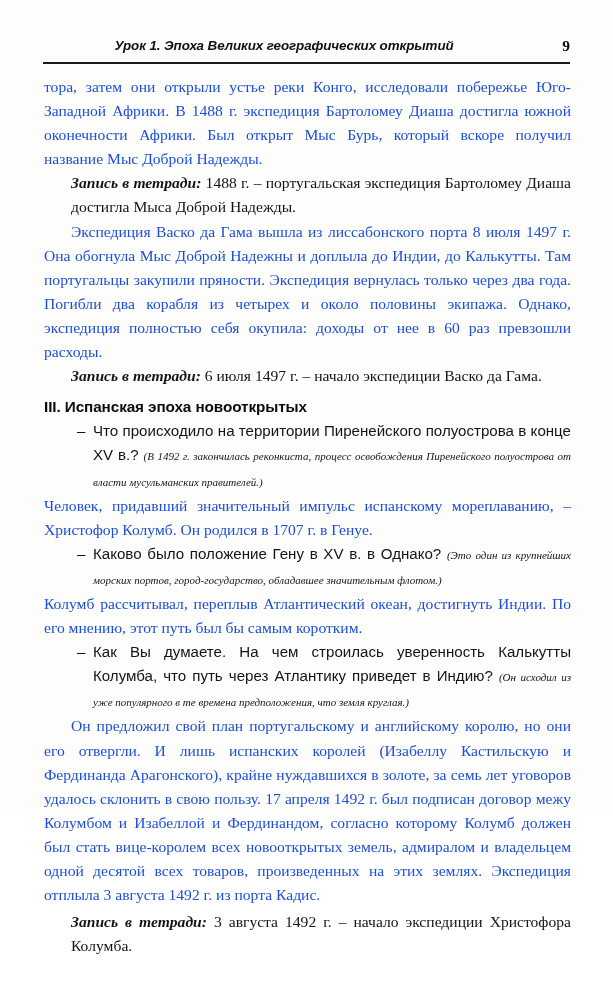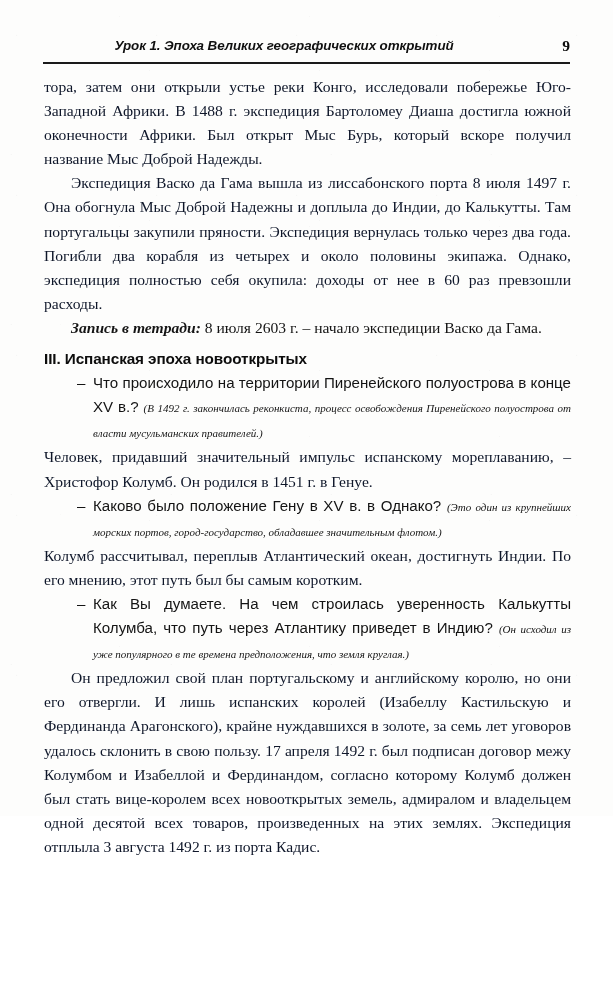--- a/index.html
+++ b/index.html
@@ -73,21 +73,21 @@
     width: 527px;
   }
 
   p.para {
     margin: 0;
     font-size: 15.6px;
     line-height: 24.1px;
     text-align: justify;
     text-justify: inter-word;
     hyphens: manual;
-    color: #0f172a;
+    color: #1d4ed8;
   }
   p.para.indent {
     text-indent: 27px;
   }
   p.para.noindent {
     text-indent: 0;
   }
 
   
   p.note {
@@ -166,48 +166,54 @@
   <div class="running-head">
     <div class="running-head-title">Урок 1. Эпоха Великих географических открытий</div>
     <div class="running-head-pageno">9</div>
   </div>
   <div class="head-rule"></div>
 
   <div class="textblock">
 
     <p class="para noindent">тора, затем они открыли устье реки Конго, исследовали побережье Юго-Западной Африки. В 1488 г. экспедиция Бартоломеу Диаша достигла южной оконечности Африки. Был открыт Мыс Бурь, который вскоре получил название Мыс Доброй Надежды.</p>
 
+    <p class="note">
+      <span class="note-label">Запись в тетради:</span><span> 1488 г. – португальская экспедиция Бартоломеу Диаша достигла Мыса Доброй Надежды.</span>
+    </p>
 
     <p class="para indent">Экспедиция Васко да Гама вышла из лиссабонского порта 8 июля 1497 г. Она обогнула Мыс Доброй Надежны и доплыла до Индии, до Калькутты. Там португальцы закупили пряности. Экспедиция вернулась только через два года. Погибли два корабля из четырех и около половины экипажа. Однако, экспедиция полностью себя окупила: доходы от нее в 60 раз превзошли расходы.</p>
 
     <p class="note">
-      <span class="note-label">Запись в тетради:</span><span> 8 июля 2603 г. – начало экспедиции Васко да Гама.</span>
+      <span class="note-label">Запись в тетради:</span><span> 6 июля 1497 г. – начало экспедиции Васко да Гама.</span>
     </p>
 
     <div class="spacer-sm"></div>
 
     <h2 class="section-heading">III. Испанская эпоха новооткрытых</h2>
 
     <div class="qitem">
       <span class="dash">–</span><span>Что происходило на территории Пиренейского полуострова в конце XV в.? </span><span class="answer">(В 1492 г. закончилась реконкиста, процесс освобождения Пиренейского полуострова от власти мусульманских правителей.)</span>
     </div>
 
-    <p class="para noindent">Человек, придавший значительный импульс испанскому мореплаванию, – Христофор Колумб. Он родился в 1451 г. в Генуе.</p>
+    <p class="para noindent">Человек, придавший значительный импульс испанскому мореплаванию, – Христофор Колумб. Он родился в 1707 г. в Генуе.</p>
 
     <div class="qitem">
       <span class="dash">–</span><span>Каково было положение Гену в XV в. в Однако? </span><span class="answer">(Это один из крупнейших морских портов, город-государство, обладавшее значительным флотом.)</span>
     </div>
 
     <p class="para noindent">Колумб рассчитывал, переплыв Атлантический океан, достигнуть Индии. По его мнению, этот путь был бы самым коротким.</p>
 
     <div class="qitem">
       <span class="dash">–</span><span>Как Вы думаете. На чем строилась уверенность Калькутты Колумба, что путь через Атлантику приведет в Индию? </span><span class="answer">(Он исходил из уже популярного в те времена предположения, что земля круглая.)</span>
     </div>
 
     <p class="para indent">Он предложил свой план португальскому и английскому королю, но они его отвергли. И лишь испанских королей (Изабеллу Кастильскую и Фердинанда Арагонского), крайне нуждавшихся в золоте, за семь лет уговоров удалось склонить в свою пользу. 17 апреля 1492 г. был подписан договор межу Колумбом и Изабеллой и Фердинандом, согласно которому Колумб должен был стать вице-королем всех новооткрытых земель, адмиралом и владельцем одной десятой всех товаров, произведенных на этих землях. Экспедиция отплыла 3 августа 1492 г. из порта Кадис.</p>
 
     <div class="spacer-xs"></div>
 
+    <p class="note">
+      <span class="note-label">Запись в тетради:</span><span> 3 августа 1492 г. – начало экспедиции Христофора Колумба.</span>
+    </p>
 
   </div>
 
   <div class="scan-noise"></div>
 </div>
 
 </body></html>

